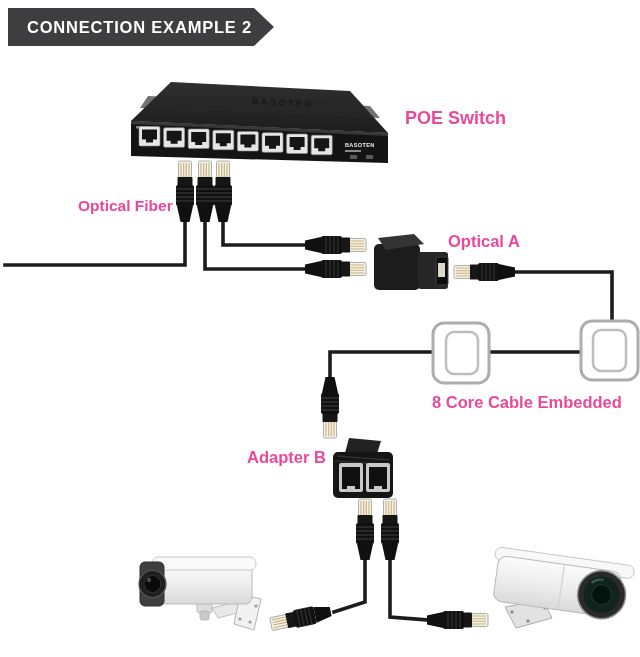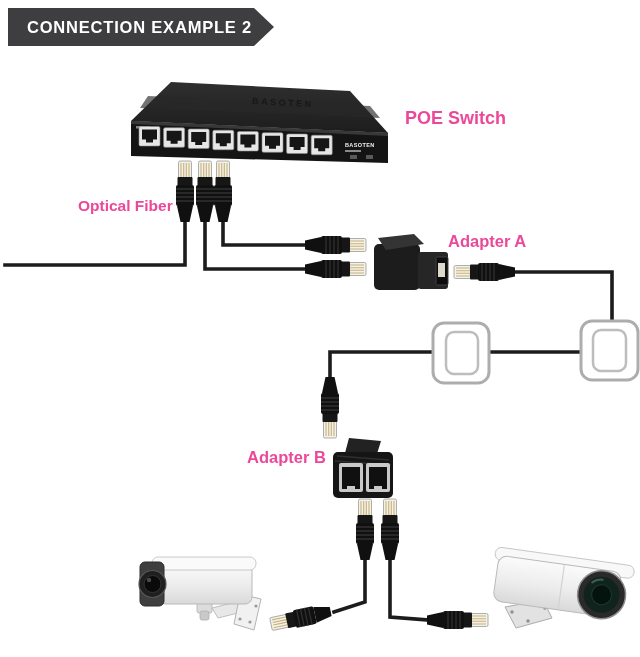--- a/index.html
+++ b/index.html
@@ -185,15 +185,16 @@
         <circle cx="601" cy="589" r="24" fill="#2a2a2a" stroke="#8f8f8f" stroke-width="1.5"></circle>
         <circle cx="601" cy="589" r="18" fill="#10231c"></circle>
         <circle cx="601" cy="589" r="10" fill="#04130e" stroke="#1d3a30" stroke-width="1"></circle>
         <path d="M590 578 a14 14 0 0 1 10 -4" stroke="#3e5f52" stroke-width="2" fill="none" stroke-linecap="round"></path>
       </g>
     </g>
   </svg>
 
   <div class="lbl lbl-switch">POE Switch</div>
   <div class="lbl lbl-fiber">Optical Fiber</div>
-  <div class="lbl lbl-adapter-a">Adapter A</div>
+  <div class="lbl lbl-adapter-a">Optical A</div>
+  <div class="lbl lbl-core">8 Core Cable Embedded</div>
   <div class="lbl lbl-adapter-b">Adapter B</div>
 </div>
 
 </body></html>

